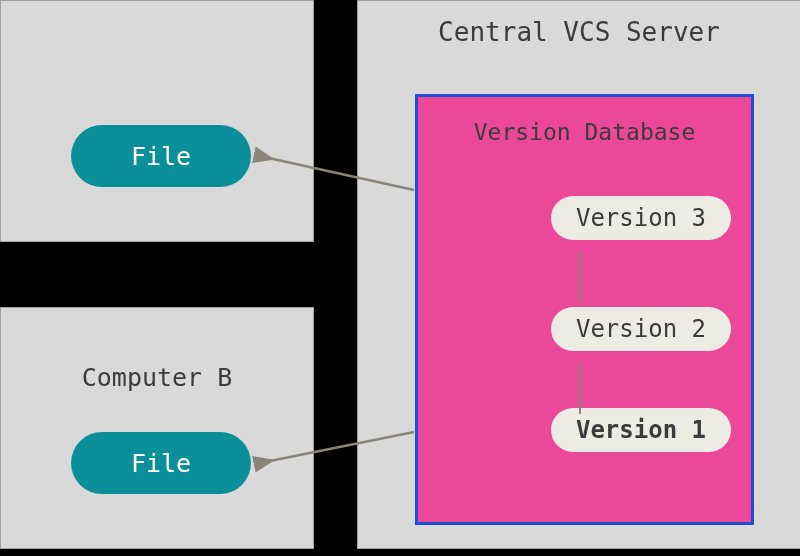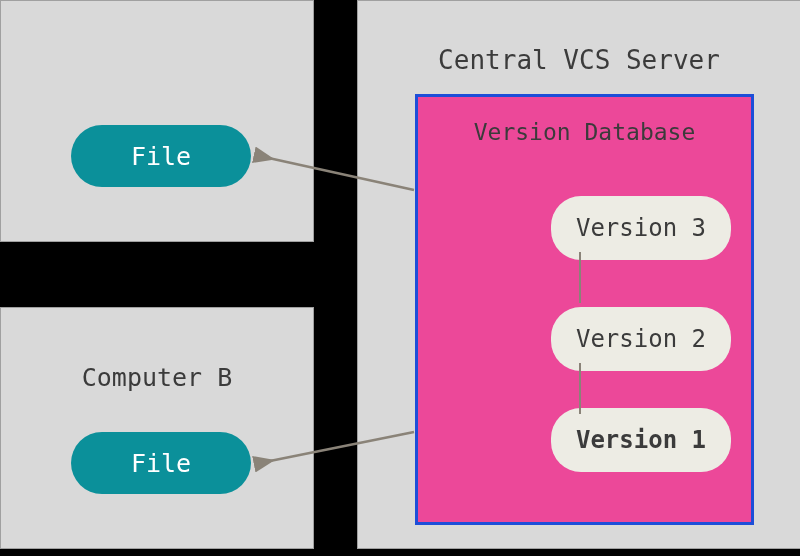--- a/index.html
+++ b/index.html
@@ -32,21 +32,21 @@
     left: 0;
     right: 0;
     text-align: center;
     color: #3b3b3b;
     font-size: 25px;
     letter-spacing: 0px;
     white-space: nowrap;
   }
   #computer-a-panel .panel-title,
   #computer-b-panel .panel-title { top: 55px; }
-  #server-panel .panel-title { top: 44px; font-size: 26px; }
+  #server-panel .panel-title { top: 16px; font-size: 26px; }
 
   
   #version-db-box {
     position: absolute;
     left: 57px;      
     top: 93px;
     width: 339px;    
     height: 431px;   
     background: #ec4899;
     border: 3px solid #1d4ed8;
@@ -82,21 +82,21 @@
     left: 70px;
     top: 124px;
     text-align: center;
   }
   .pill-version {
     background: #edece4;
     color: #3b3b3b;
     border-radius: 30px;
     font-size: 24px;
     width: 180px;
-    height: 64px;
+    height: 44px;
     left: 133px;   
   }
   #version-3 { top: 99px;  }  
   #version-2 { top: 210px; }  
   #version-1 { top: 311px; font-weight: bold; }  
 
   
   #overlay-svg {
     position: absolute;
     left: 0; top: 0;

